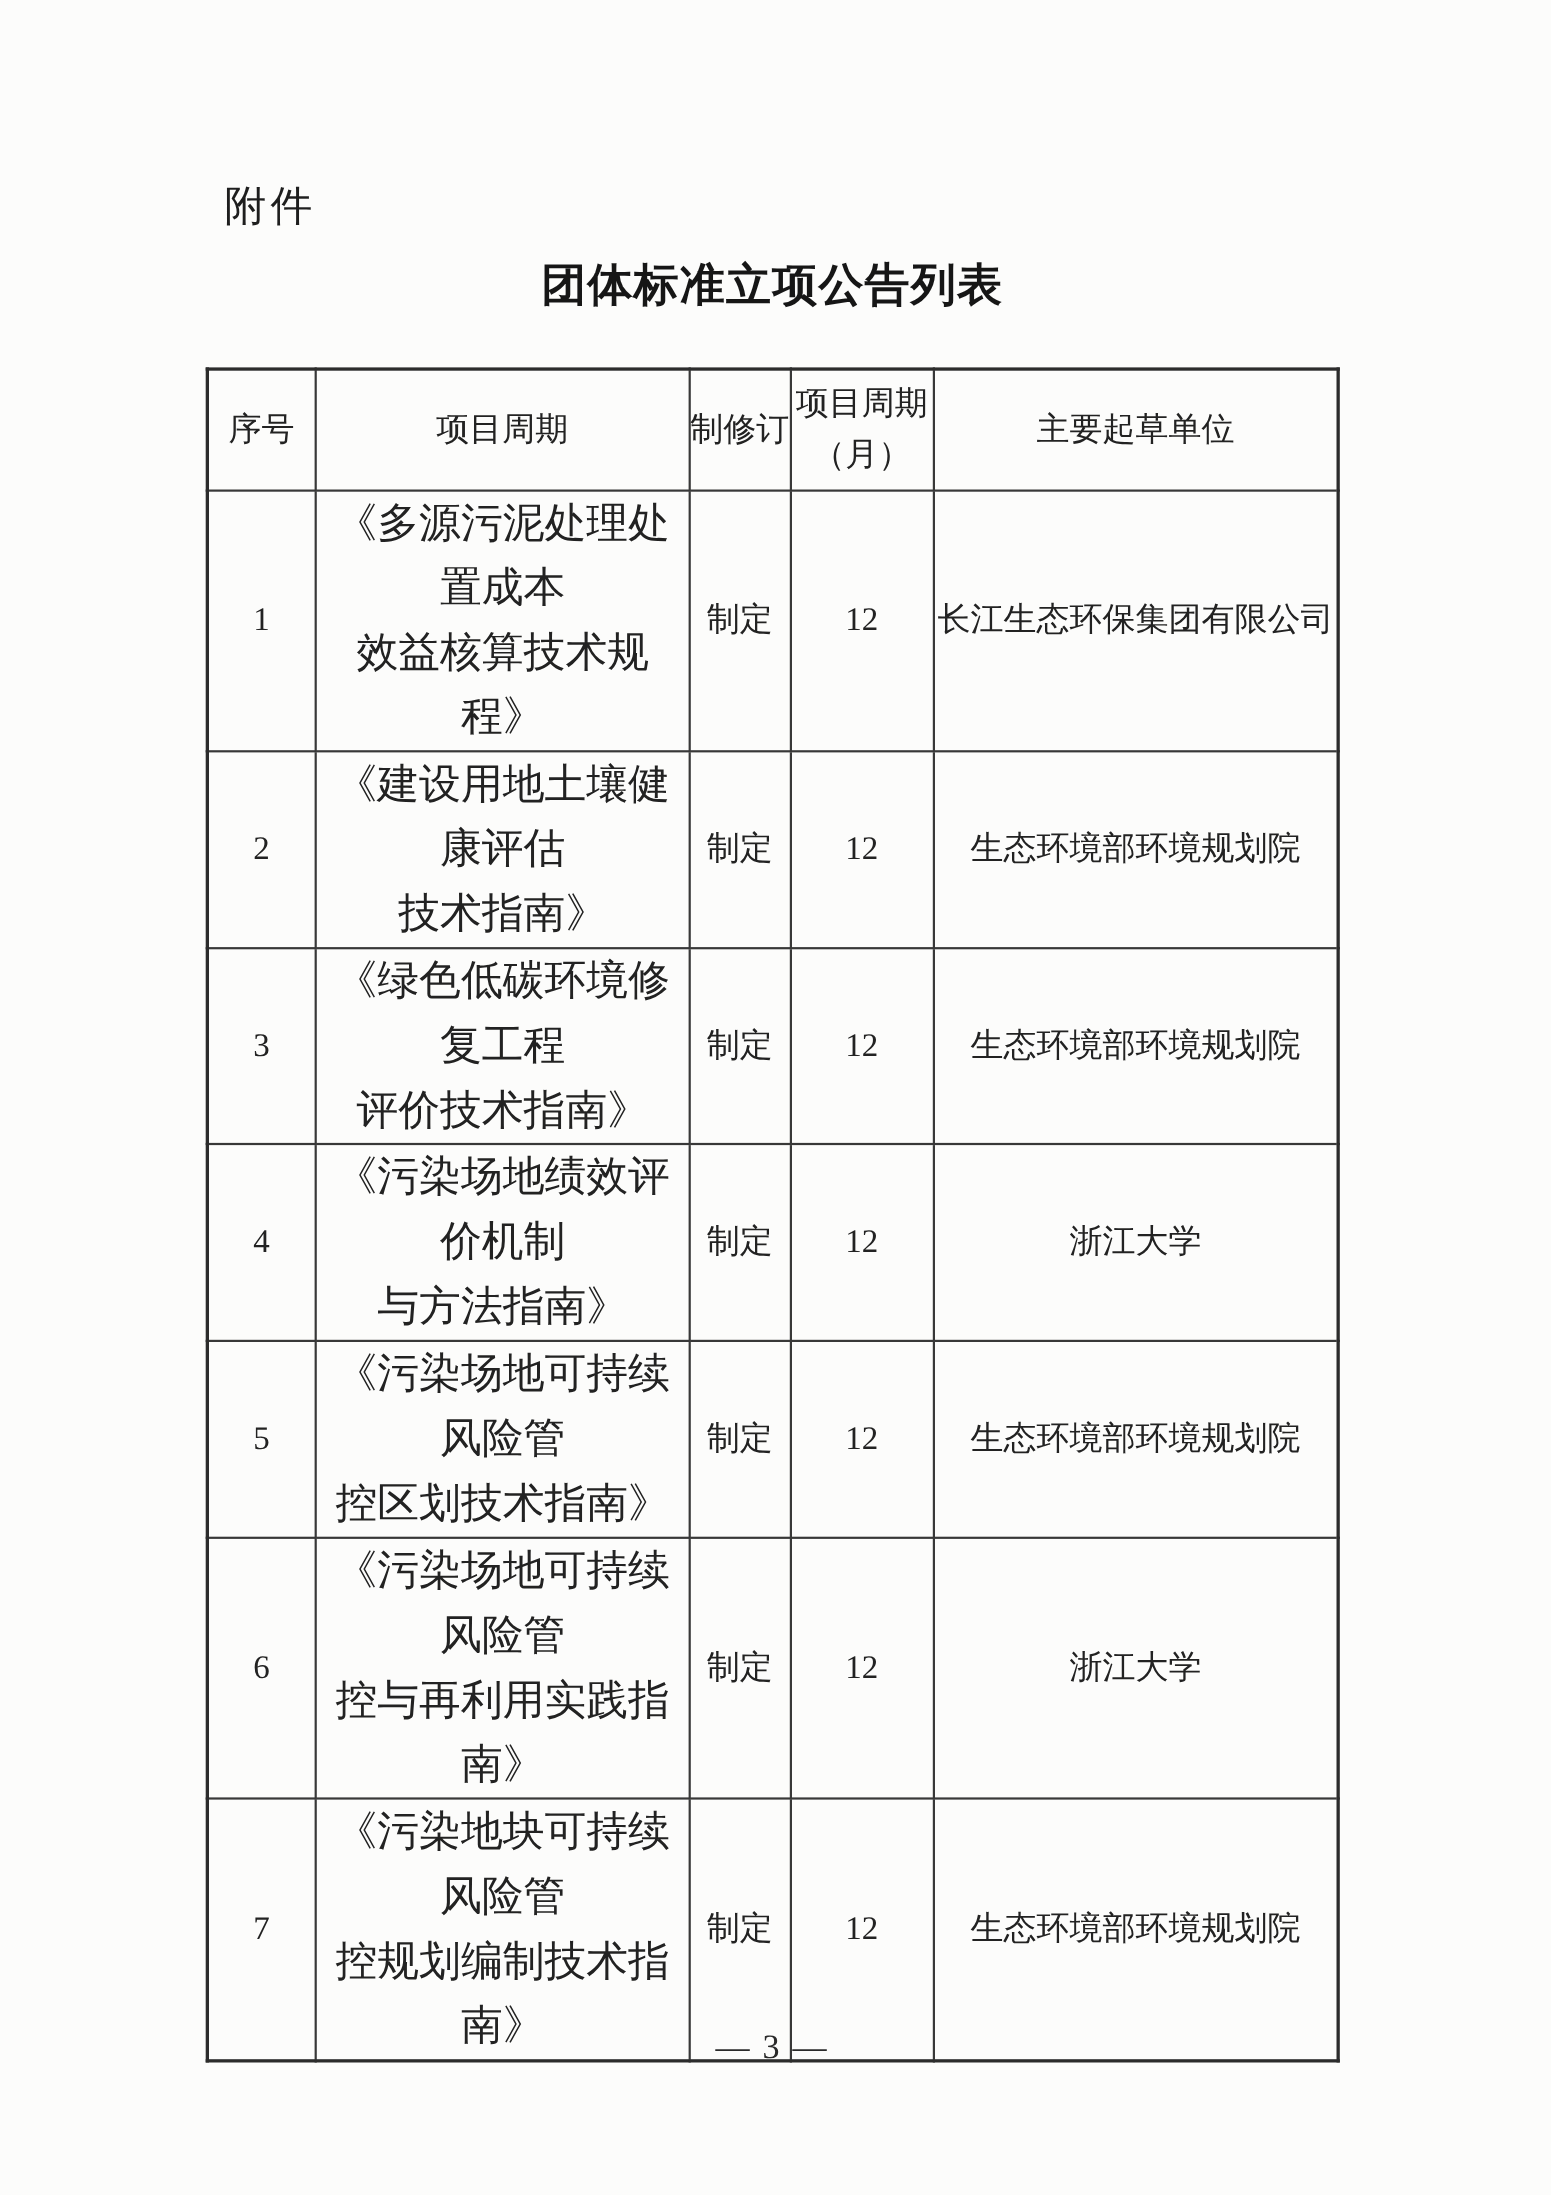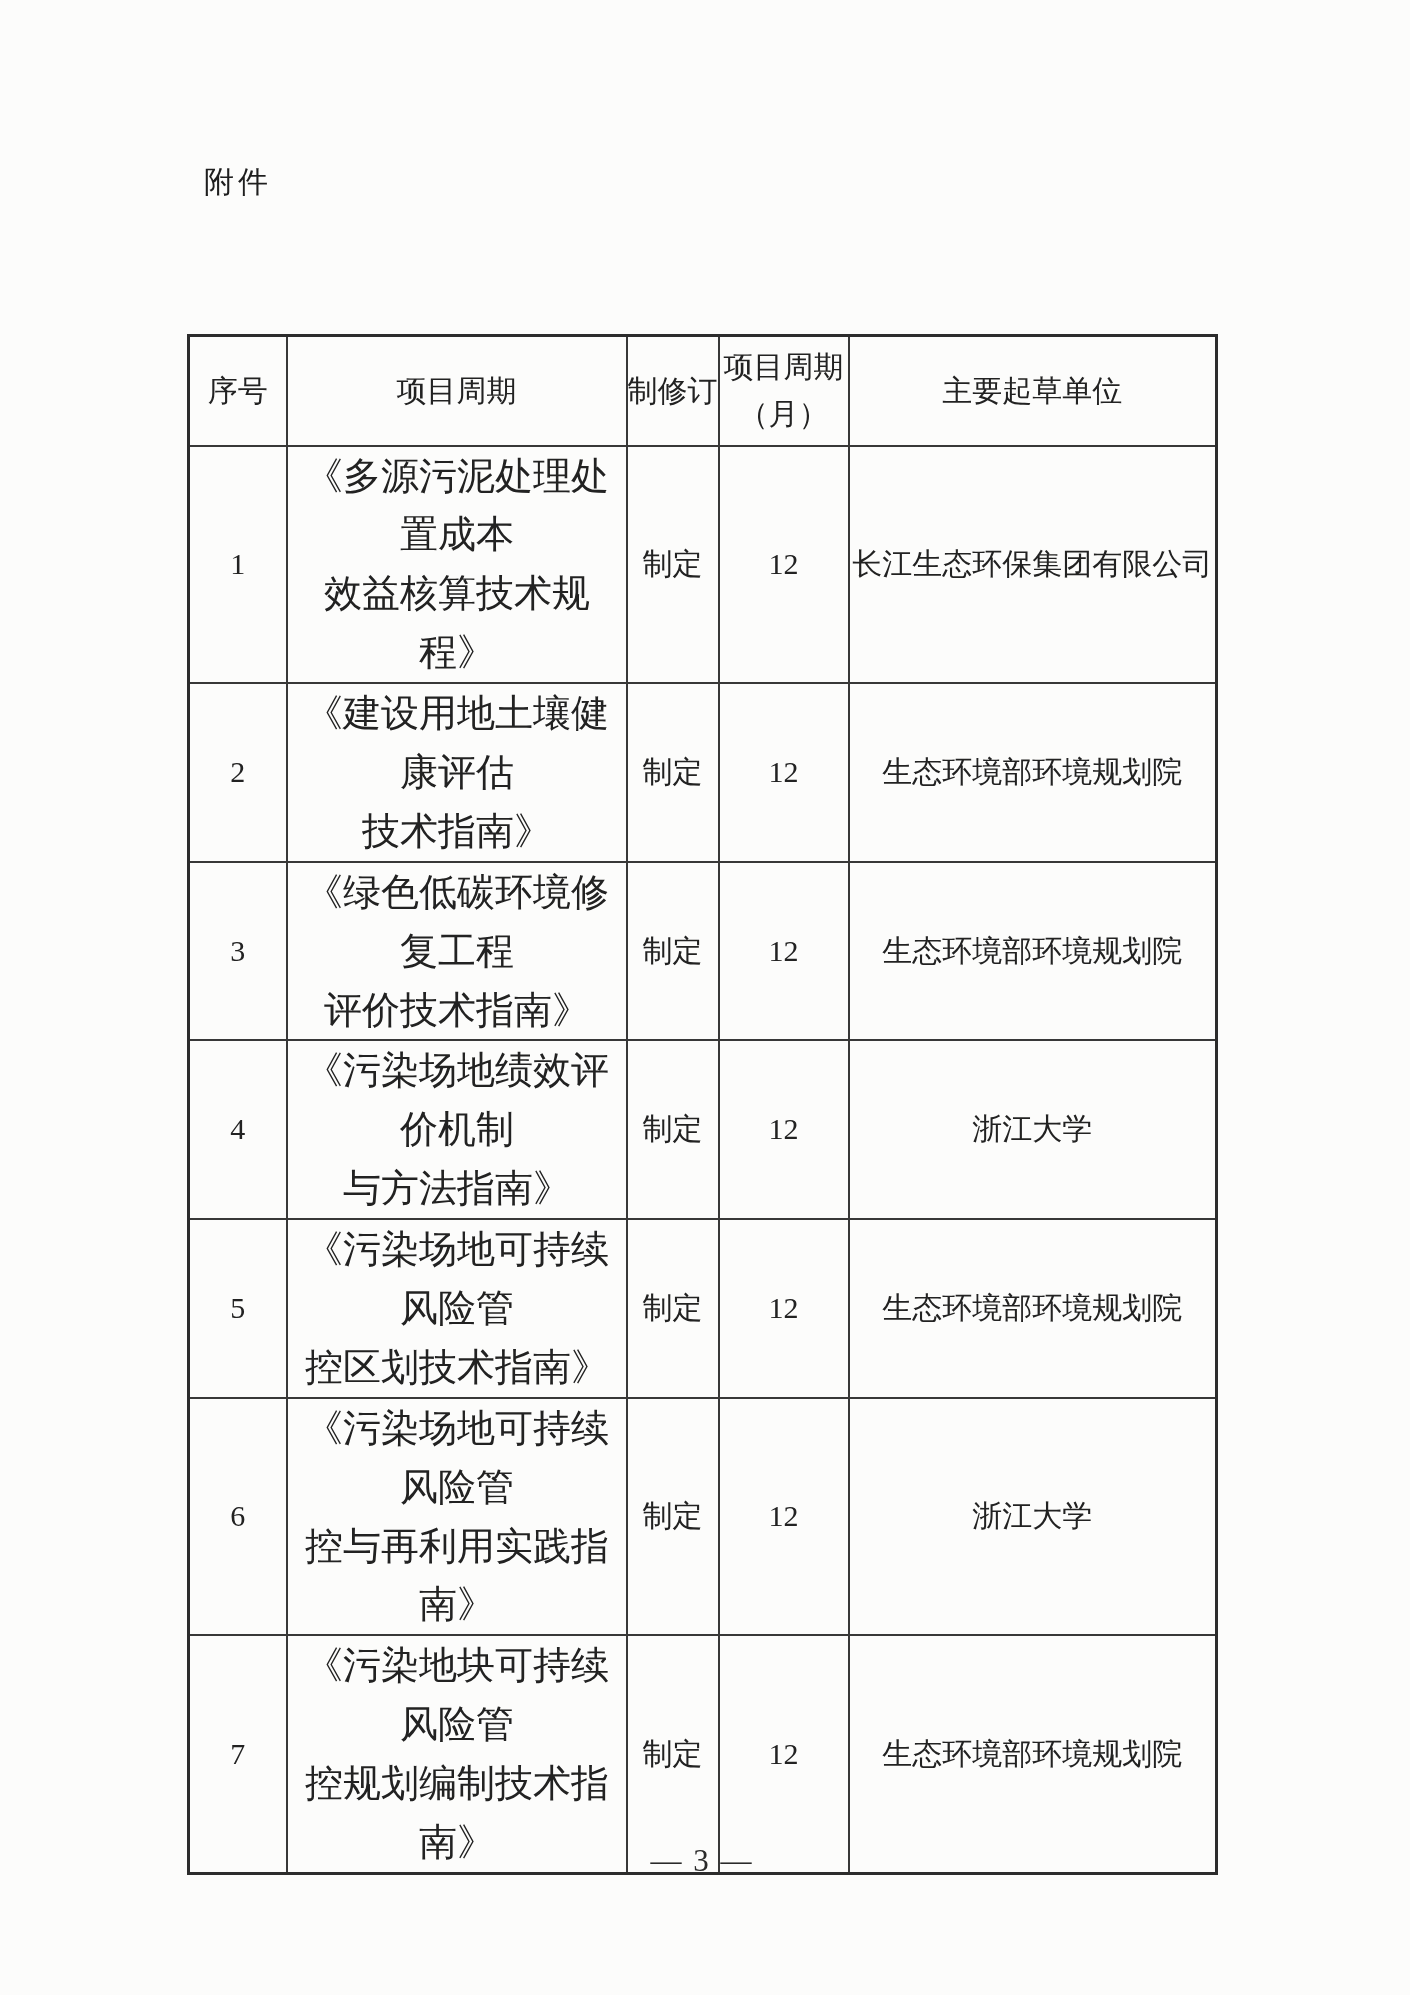--- a/index.html
+++ b/index.html
@@ -12,21 +12,21 @@
     overflow: hidden;
   }
   .page {
     position: absolute;
     inset: 0;
   }
   .attachment-label {
     position: absolute;
     left: 204px;
     top: 162px;
-    font-size: 30px;
+    font-size: 38px;
     letter-spacing: 4px;
   }
   .doc-title {
     position: absolute;
     left: 188px;
     top: 232px;
     width: 1028px;
     text-align: center;
     font-size: 41px;
     font-weight: bold;
@@ -74,20 +74,21 @@
     color: #2a2a2a;
   }
 </style>
 </head>
 <body>
 
 <div class="page">
 
   <div class="attachment-label">附件</div>
 
+  <div class="doc-title">团体标准立项公告列表</div>
 
   <table class="std-table">
     <colgroup>
       <col style="width:98px">
       <col style="width:340px">
       <col style="width:92px">
       <col style="width:130px">
       <col style="width:368px">
     </colgroup>
     <thead>

